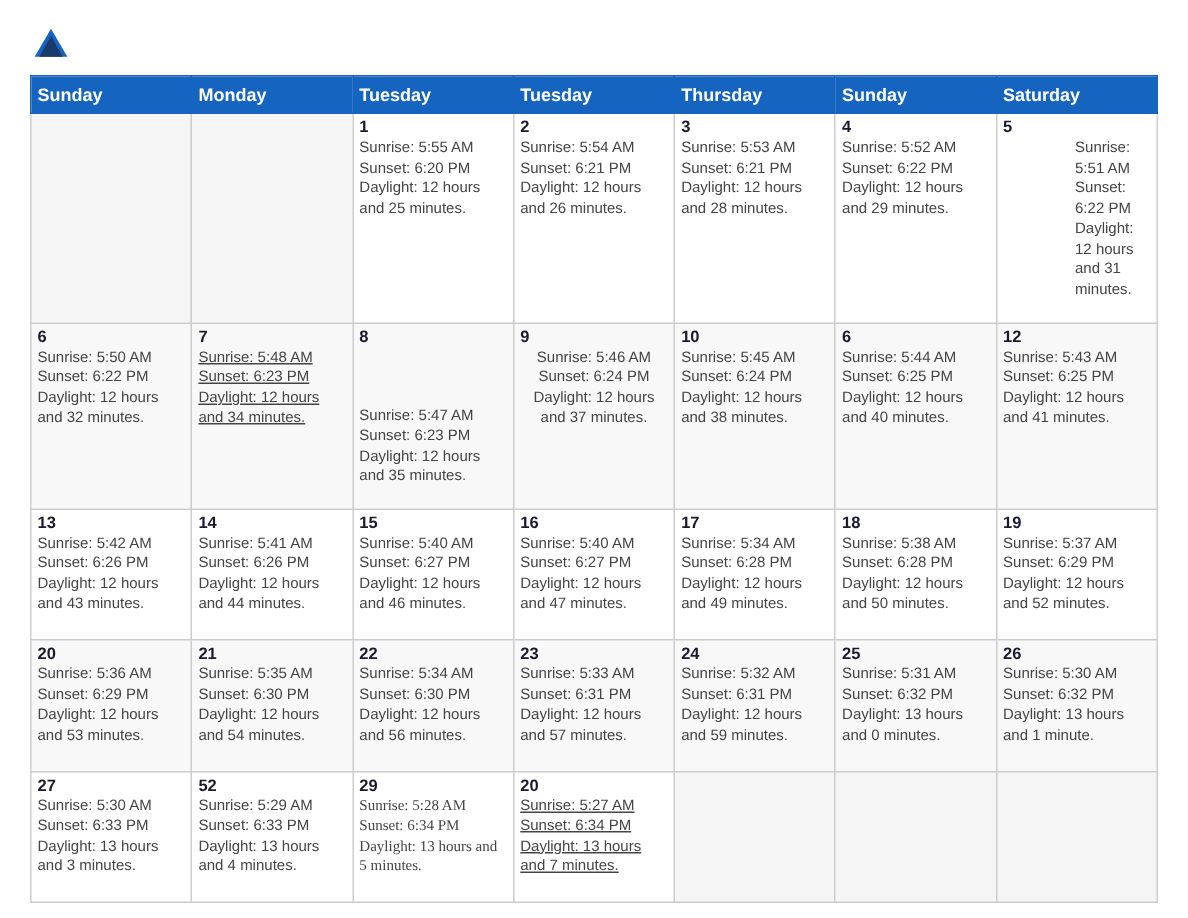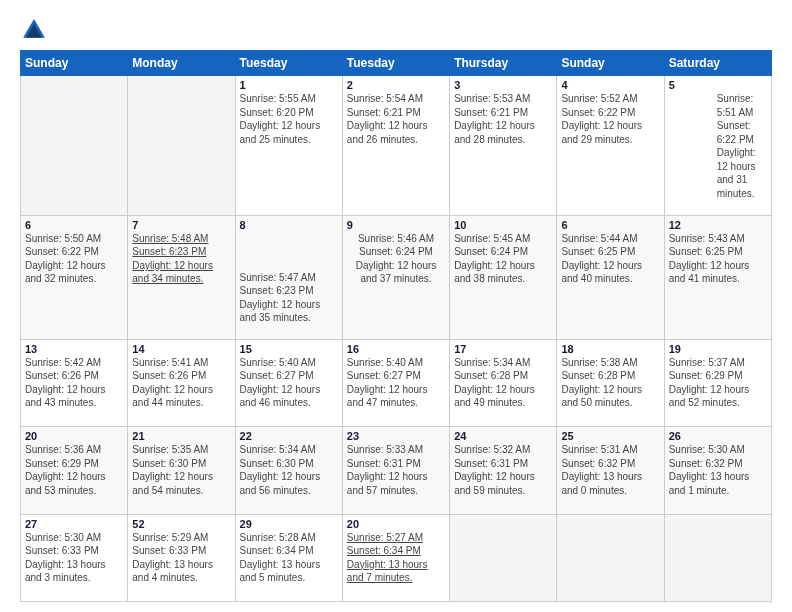--- a/index.html
+++ b/index.html
@@ -312,21 +312,21 @@
 Daylight: 13 hours and 3 minutes.</div>
           </td>
           <td>
             <span class="day-number">52</span>
             <div class="day-info" style="white-space: pre-line;">Sunrise: 5:29 AM
 Sunset: 6:33 PM
 Daylight: 13 hours and 4 minutes.</div>
           </td>
           <td>
             <span class="day-number">29</span>
-            <div class="day-info" style="white-space: pre-line;">Sunrise: 5:28 AM
+            <div class="day-info" style="white-space: pre-line; font-family: Liberation Serif, serif;">Sunrise: 5:28 AM
 Sunset: 6:34 PM
 Daylight: 13 hours and 5 minutes.</div>
           </td>
           <td>
             <span class="day-number">20</span>
             <div class="day-info" style="white-space: pre-line; text-decoration: underline;">Sunrise: 5:27 AM
 Sunset: 6:34 PM
 Daylight: 13 hours and 7 minutes.</div>
           </td>
           <td class="empty-cell"></td>

